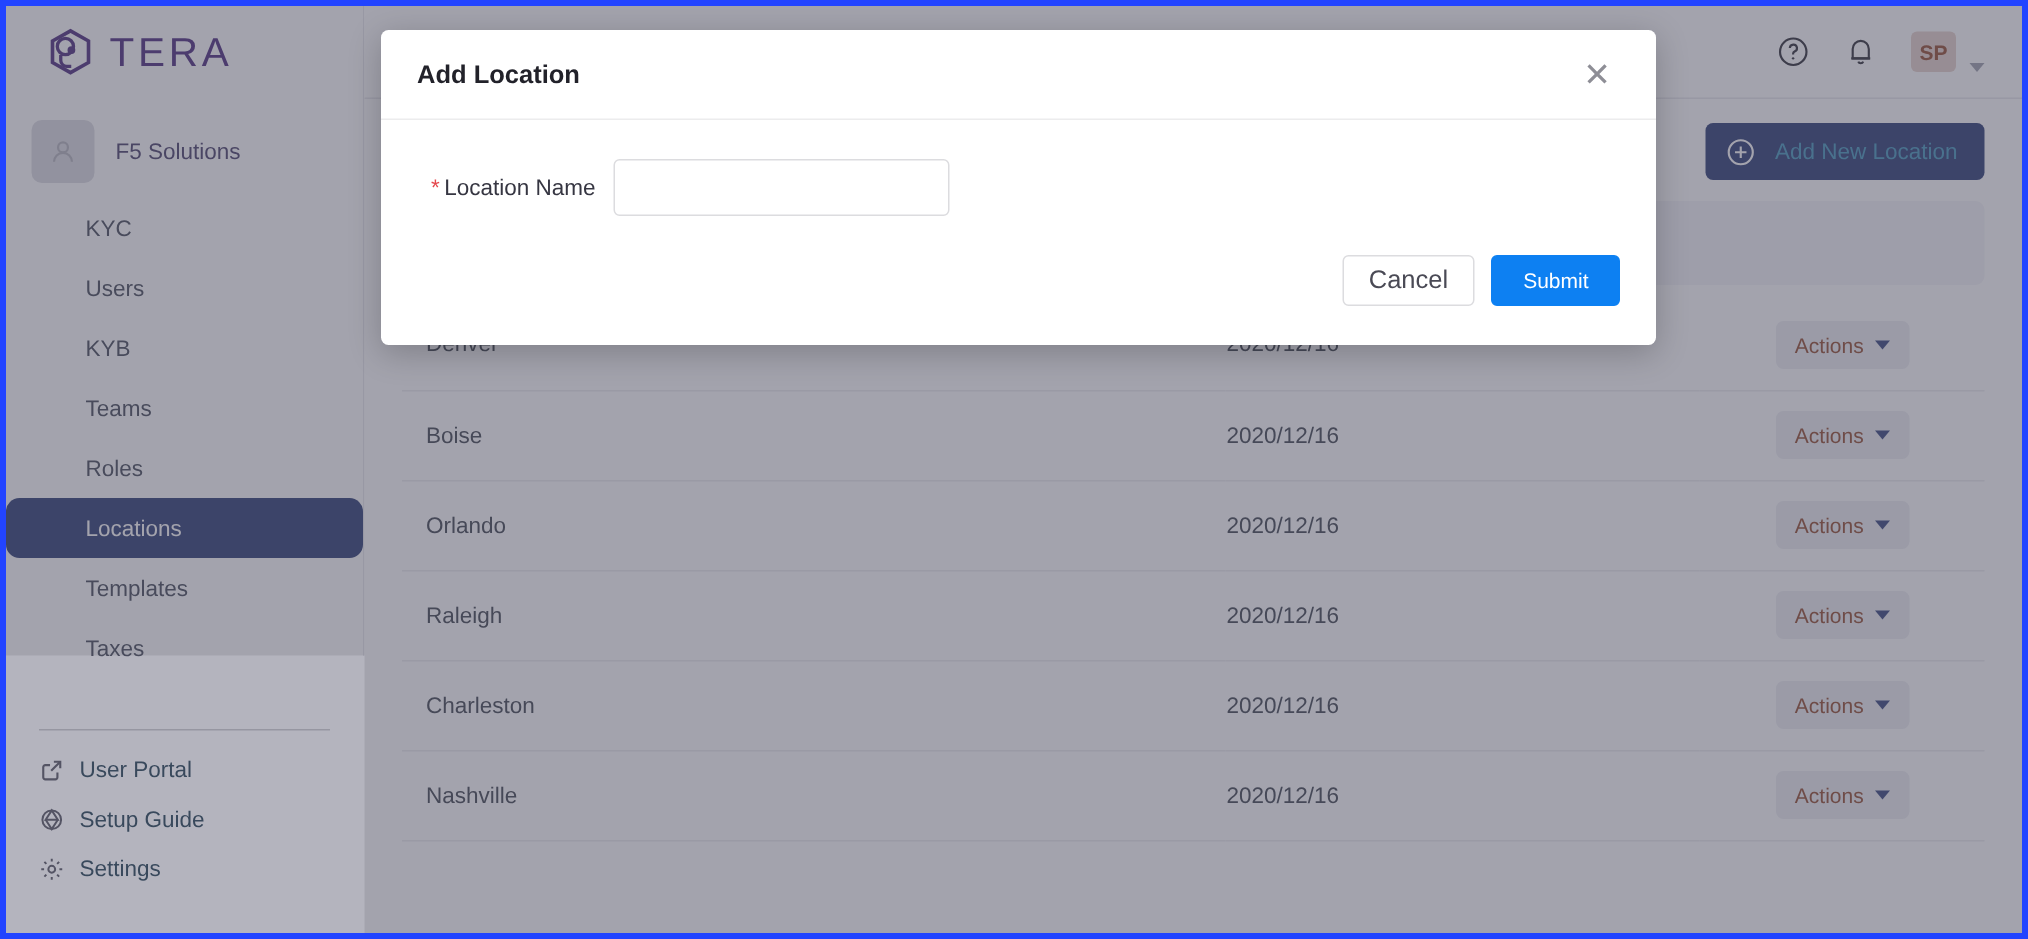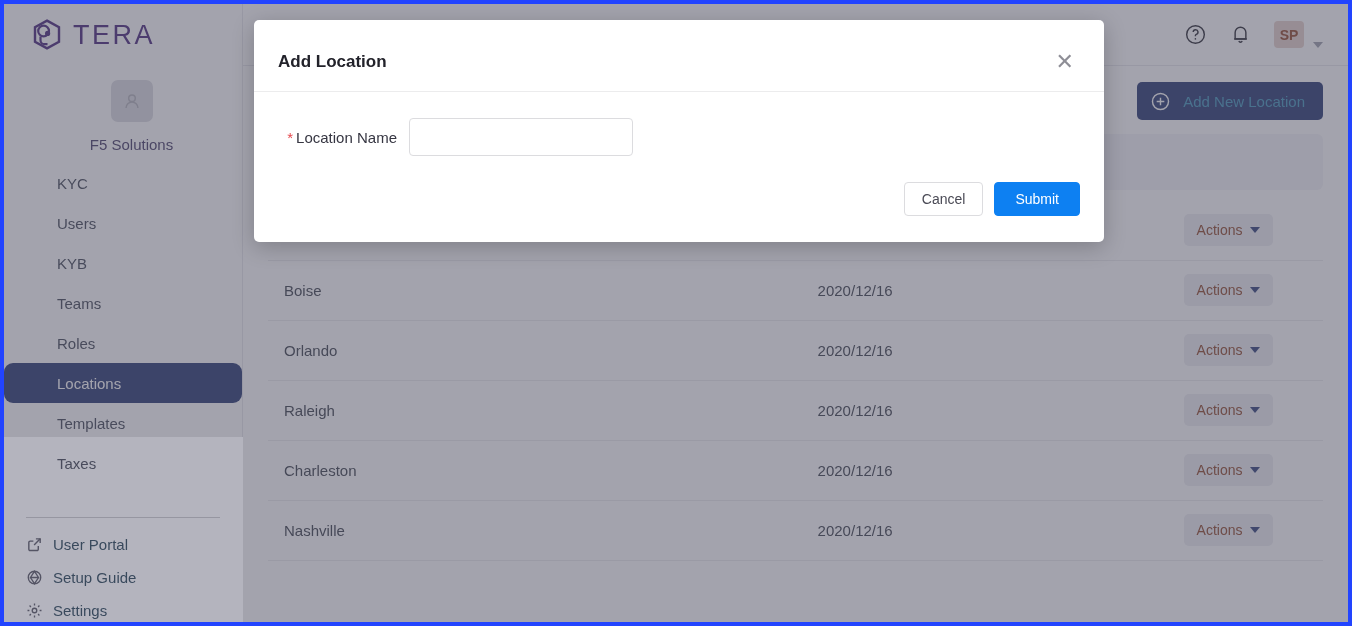--- a/index.html
+++ b/index.html
@@ -54,21 +54,20 @@
     font-size: 27px;
     letter-spacing: 2.5px;
     color: #5b21b6;
     font-weight: 400;
   }
   .org-row {
     display: flex; align-items: center;
     gap: 14px;
     padding: 8px 0 8px 17px;
     margin-top: 6px;
-    flex-direction: column;
   }
   .org-avatar {
     width: 42px; height: 42px;
     border-radius: 7px;
     background: #dcdce4;
     display: flex; align-items: center; justify-content: center;
   }
   .org-name {
     font-size: 15px;
     color: #4b3a86;
@@ -203,21 +202,20 @@
     background: #ffffff;
     border-radius: 5px;
     box-shadow: 0 5px 22px rgba(0,0,0,0.22);
     z-index: 100;
   }
   .modal-head {
     display: flex; align-items: center; justify-content: space-between;
     padding: 0 24px;
     height: 60px;
     border-bottom: 1px solid #ececed;
-    margin-top: 12px;
   }
   .modal-title {
     font-size: 17px;
     font-weight: 700;
     color: #22222a;
   }
   .modal-close {
     font-size: 22px;
     color: #8e8e96;
     background: none; border: none;
@@ -248,21 +246,21 @@
   }
   .modal-foot {
     display: flex; justify-content: flex-end; gap: 11px;
     padding: 20px 24px 26px 24px;
   }
   .btn-cancel {
     height: 34px; padding: 0 17px;
     background: #ffffff;
     border: 1px solid #dcdcdf;
     border-radius: 4px;
-    font-size: 14px; color: #4a4a55;
+    font-size: 17px; color: #4a4a55;
     cursor: pointer;
     font-family: "Liberation Sans", sans-serif;
   }
   .btn-submit {
     height: 34px; padding: 0 20px;
     background: #0d80f2;
     border: 1px solid #0d80f2;
     border-radius: 4px;
     font-size: 14px; color: #ffffff;
     cursor: pointer;

